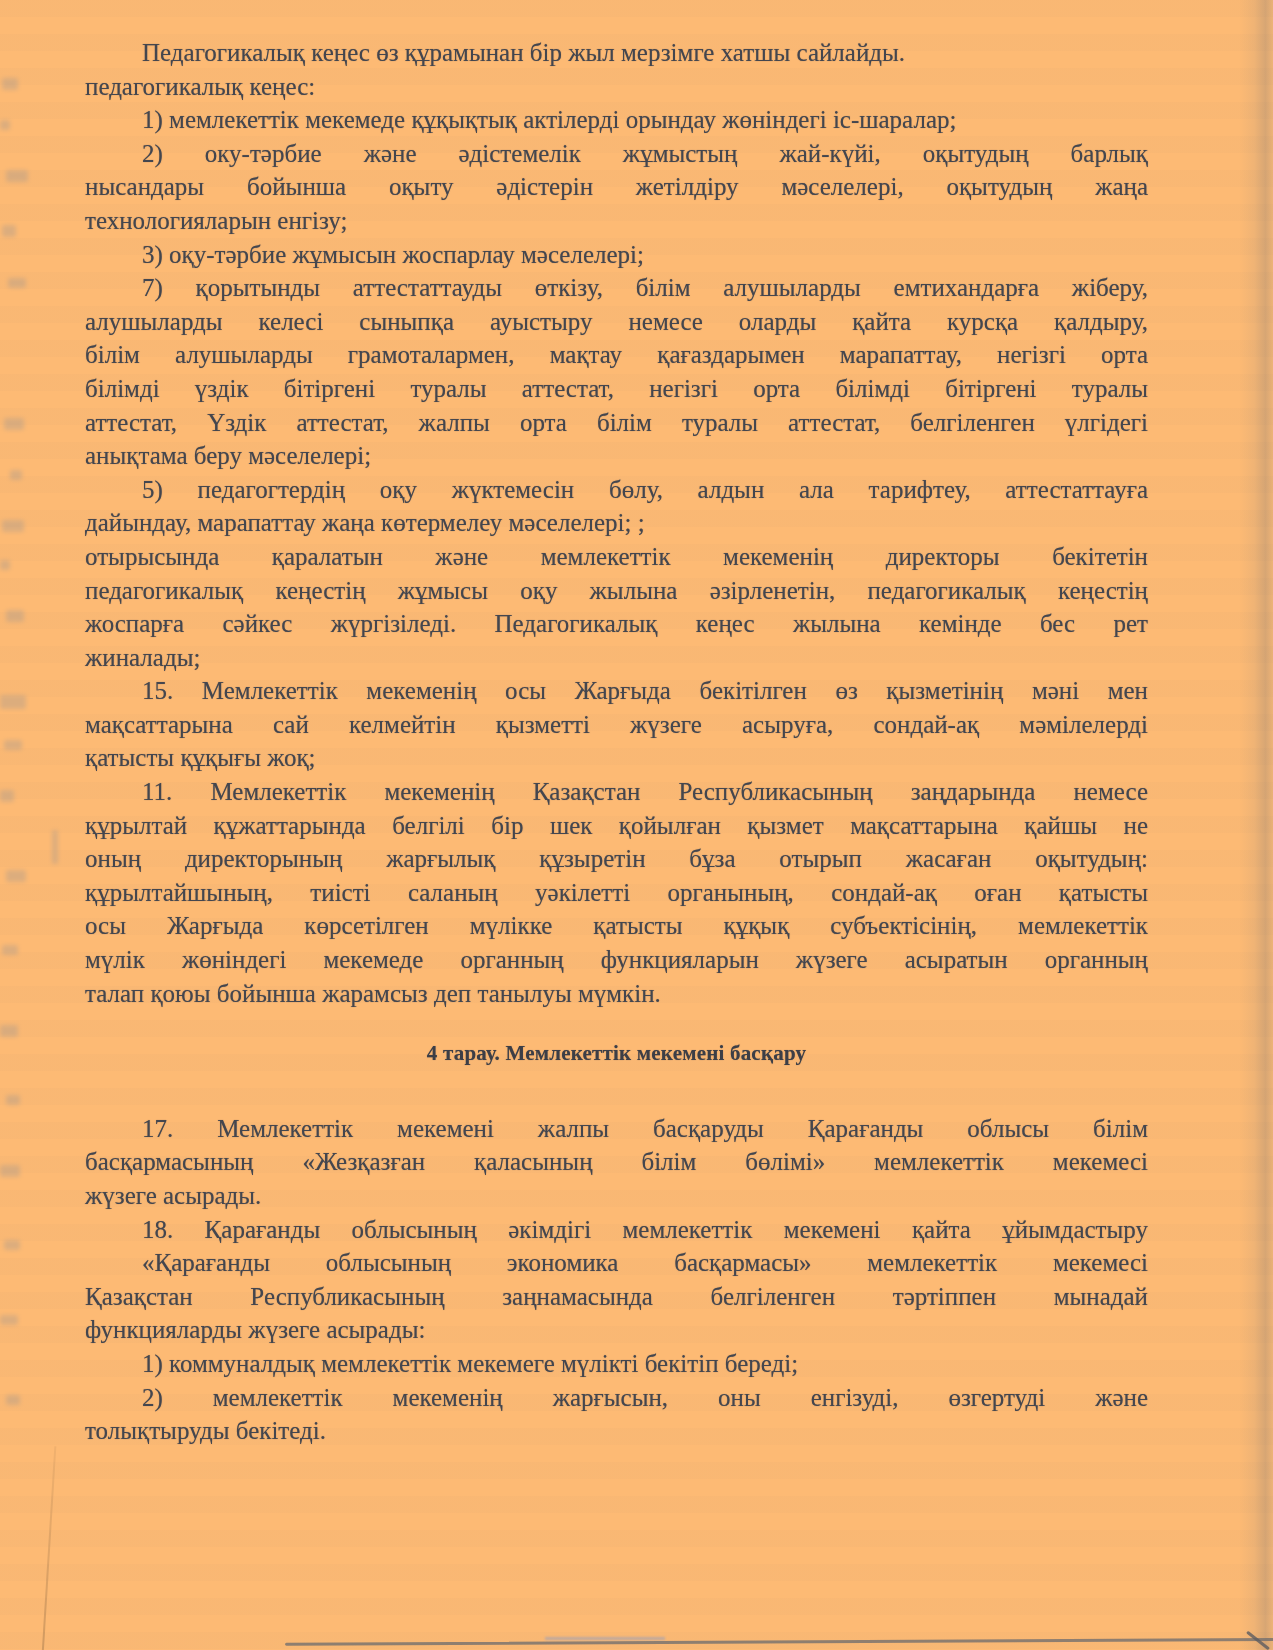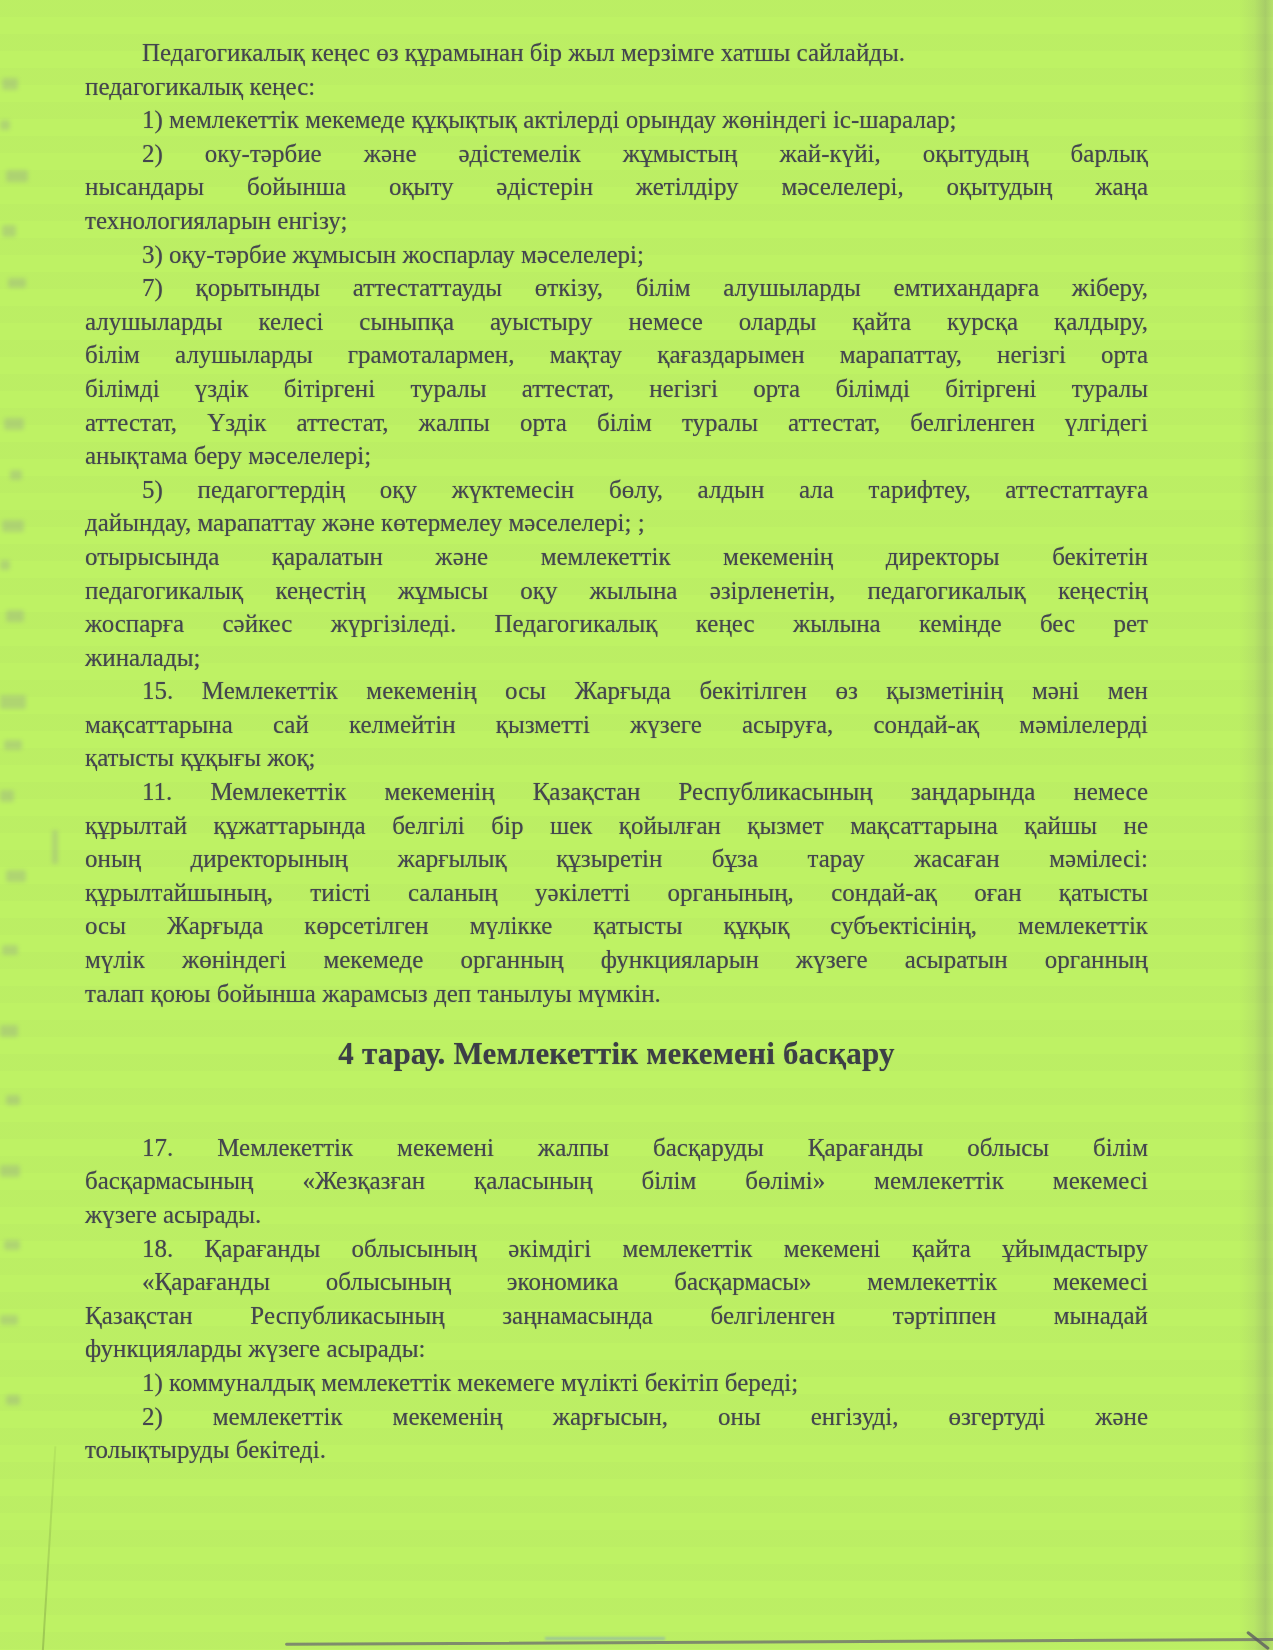--- a/index.html
+++ b/index.html
@@ -2,43 +2,43 @@
 <html><head>
 <meta charset="utf-8">
 <style>
   html,body{margin:0;padding:0;}
   body{
     width:1273px;height:1650px;
     background:#ffffff;
     position:relative;
     overflow:hidden;
   }
-  .page{position:absolute;inset:0;background:#bef264;}
+  .page{position:absolute;inset:0;background:#fdba74;}
   
   .texture{
     position:absolute;inset:0;pointer-events:none;
     background:repeating-linear-gradient(
       to bottom,
       rgba(90,90,100,0.022) 0px, rgba(90,90,100,0.022) 17px,
       rgba(0,0,0,0) 17px, rgba(0,0,0,0) 34px);
   }
   .doc{
     position:absolute;left:85px;top:36px;width:1063px;
     font-family:"Liberation Serif","DejaVu Serif",serif;
     font-size:25px;line-height:33.6px;
     color:#44464e;
     text-shadow:0 0 1px rgba(68,70,78,0.55);
   }
   .line{min-height:33.6px;white-space:normal;}
   .line.indent{text-indent:57px;}
   .line.just{text-align:justify;text-align-last:justify;}
   .heading{
     font-weight:bold;text-align:center;
-    margin-top:27px;margin-bottom:60px;
-    font-size:31px;color:#3c3e46;letter-spacing:0.2px;
+    margin-top:27px;margin-bottom:41px;
+    font-size:21px;color:#3c3e46;letter-spacing:0.2px;
   }
   
   .edge-right{
     position:absolute;top:0;right:0;width:34px;height:1650px;pointer-events:none;
     background:linear-gradient(to right,
       rgba(120,120,125,0) 0%,
       rgba(120,120,125,0.10) 45%,
       rgba(108,108,114,0.26) 78%,
       rgba(130,130,135,0.12) 100%);
   }
@@ -108,31 +108,31 @@
       <div class="line just">нысандары бойынша оқыту әдістерін жетілдіру мәселелері, оқытудың жаңа</div>
       <div class="line">технологияларын енгізу;</div>
       <div class="line indent">3) оқу-тәрбие жұмысын жоспарлау мәселелері;</div>
       <div class="line indent just">7) қорытынды аттестаттауды өткізу, білім алушыларды емтихандарға жіберу,</div>
       <div class="line just">алушыларды келесі сыныпқа ауыстыру немесе оларды қайта курсқа қалдыру,</div>
       <div class="line just">білім алушыларды грамоталармен, мақтау қағаздарымен марапаттау, негізгі орта</div>
       <div class="line just">білімді үздік бітіргені туралы аттестат, негізгі орта білімді бітіргені туралы</div>
       <div class="line just">аттестат, Үздік аттестат, жалпы орта білім туралы аттестат, белгіленген үлгідегі</div>
       <div class="line">анықтама беру мәселелері;</div>
       <div class="line indent just">5) педагогтердің оқу жүктемесін бөлу, алдын ала тарифтеу, аттестаттауға</div>
-      <div class="line">дайындау, марапаттау және көтермелеу мәселелері; ;</div>
+      <div class="line">дайындау, марапаттау жаңа көтермелеу мәселелері; ;</div>
       <div class="line just">отырысында қаралатын және мемлекеттік мекеменің директоры бекітетін</div>
       <div class="line just">педагогикалық кеңестің жұмысы оқу жылына әзірленетін, педагогикалық кеңестің</div>
       <div class="line just">жоспарға сәйкес жүргізіледі. Педагогикалық кеңес жылына кемінде бес рет</div>
       <div class="line">жиналады;</div>
       <div class="line indent just">15. Мемлекеттік мекеменің осы Жарғыда бекітілген өз қызметінің мәні мен</div>
       <div class="line just">мақсаттарына сай келмейтін қызметті жүзеге асыруға, сондай-ақ мәмілелерді</div>
       <div class="line">қатысты құқығы жоқ;</div>
       <div class="line indent just">11. Мемлекеттік мекеменің Қазақстан Республикасының заңдарында немесе</div>
       <div class="line just">құрылтай құжаттарында белгілі бір шек қойылған қызмет мақсаттарына қайшы не</div>
-      <div class="line just">оның директорының жарғылық құзыретін бұза тарау жасаған мәмілесі:</div>
+      <div class="line just">оның директорының жарғылық құзыретін бұза отырып жасаған оқытудың:</div>
       <div class="line just">құрылтайшының, тиісті саланың уәкілетті органының, сондай-ақ оған қатысты</div>
       <div class="line just">осы Жарғыда көрсетілген мүлікке қатысты құқық субъектісінің, мемлекеттік</div>
       <div class="line just">мүлік жөніндегі мекемеде органның функцияларын жүзеге асыратын органның</div>
       <div class="line">талап қоюы бойынша жарамсыз деп танылуы мүмкін.</div>
       <div class="heading">4 тарау. Мемлекеттік мекемені басқару</div>
       <div class="line indent just">17. Мемлекеттік мекемені жалпы басқаруды Қарағанды облысы білім</div>
       <div class="line just">басқармасының «Жезқазған қаласының білім бөлімі» мемлекеттік мекемесі</div>
       <div class="line">жүзеге асырады.</div>
       <div class="line indent just">18. Қарағанды облысының әкімдігі мемлекеттік мекемені қайта ұйымдастыру</div>
       <div class="line indent just">«Қарағанды облысының экономика басқармасы» мемлекеттік мекемесі</div>

